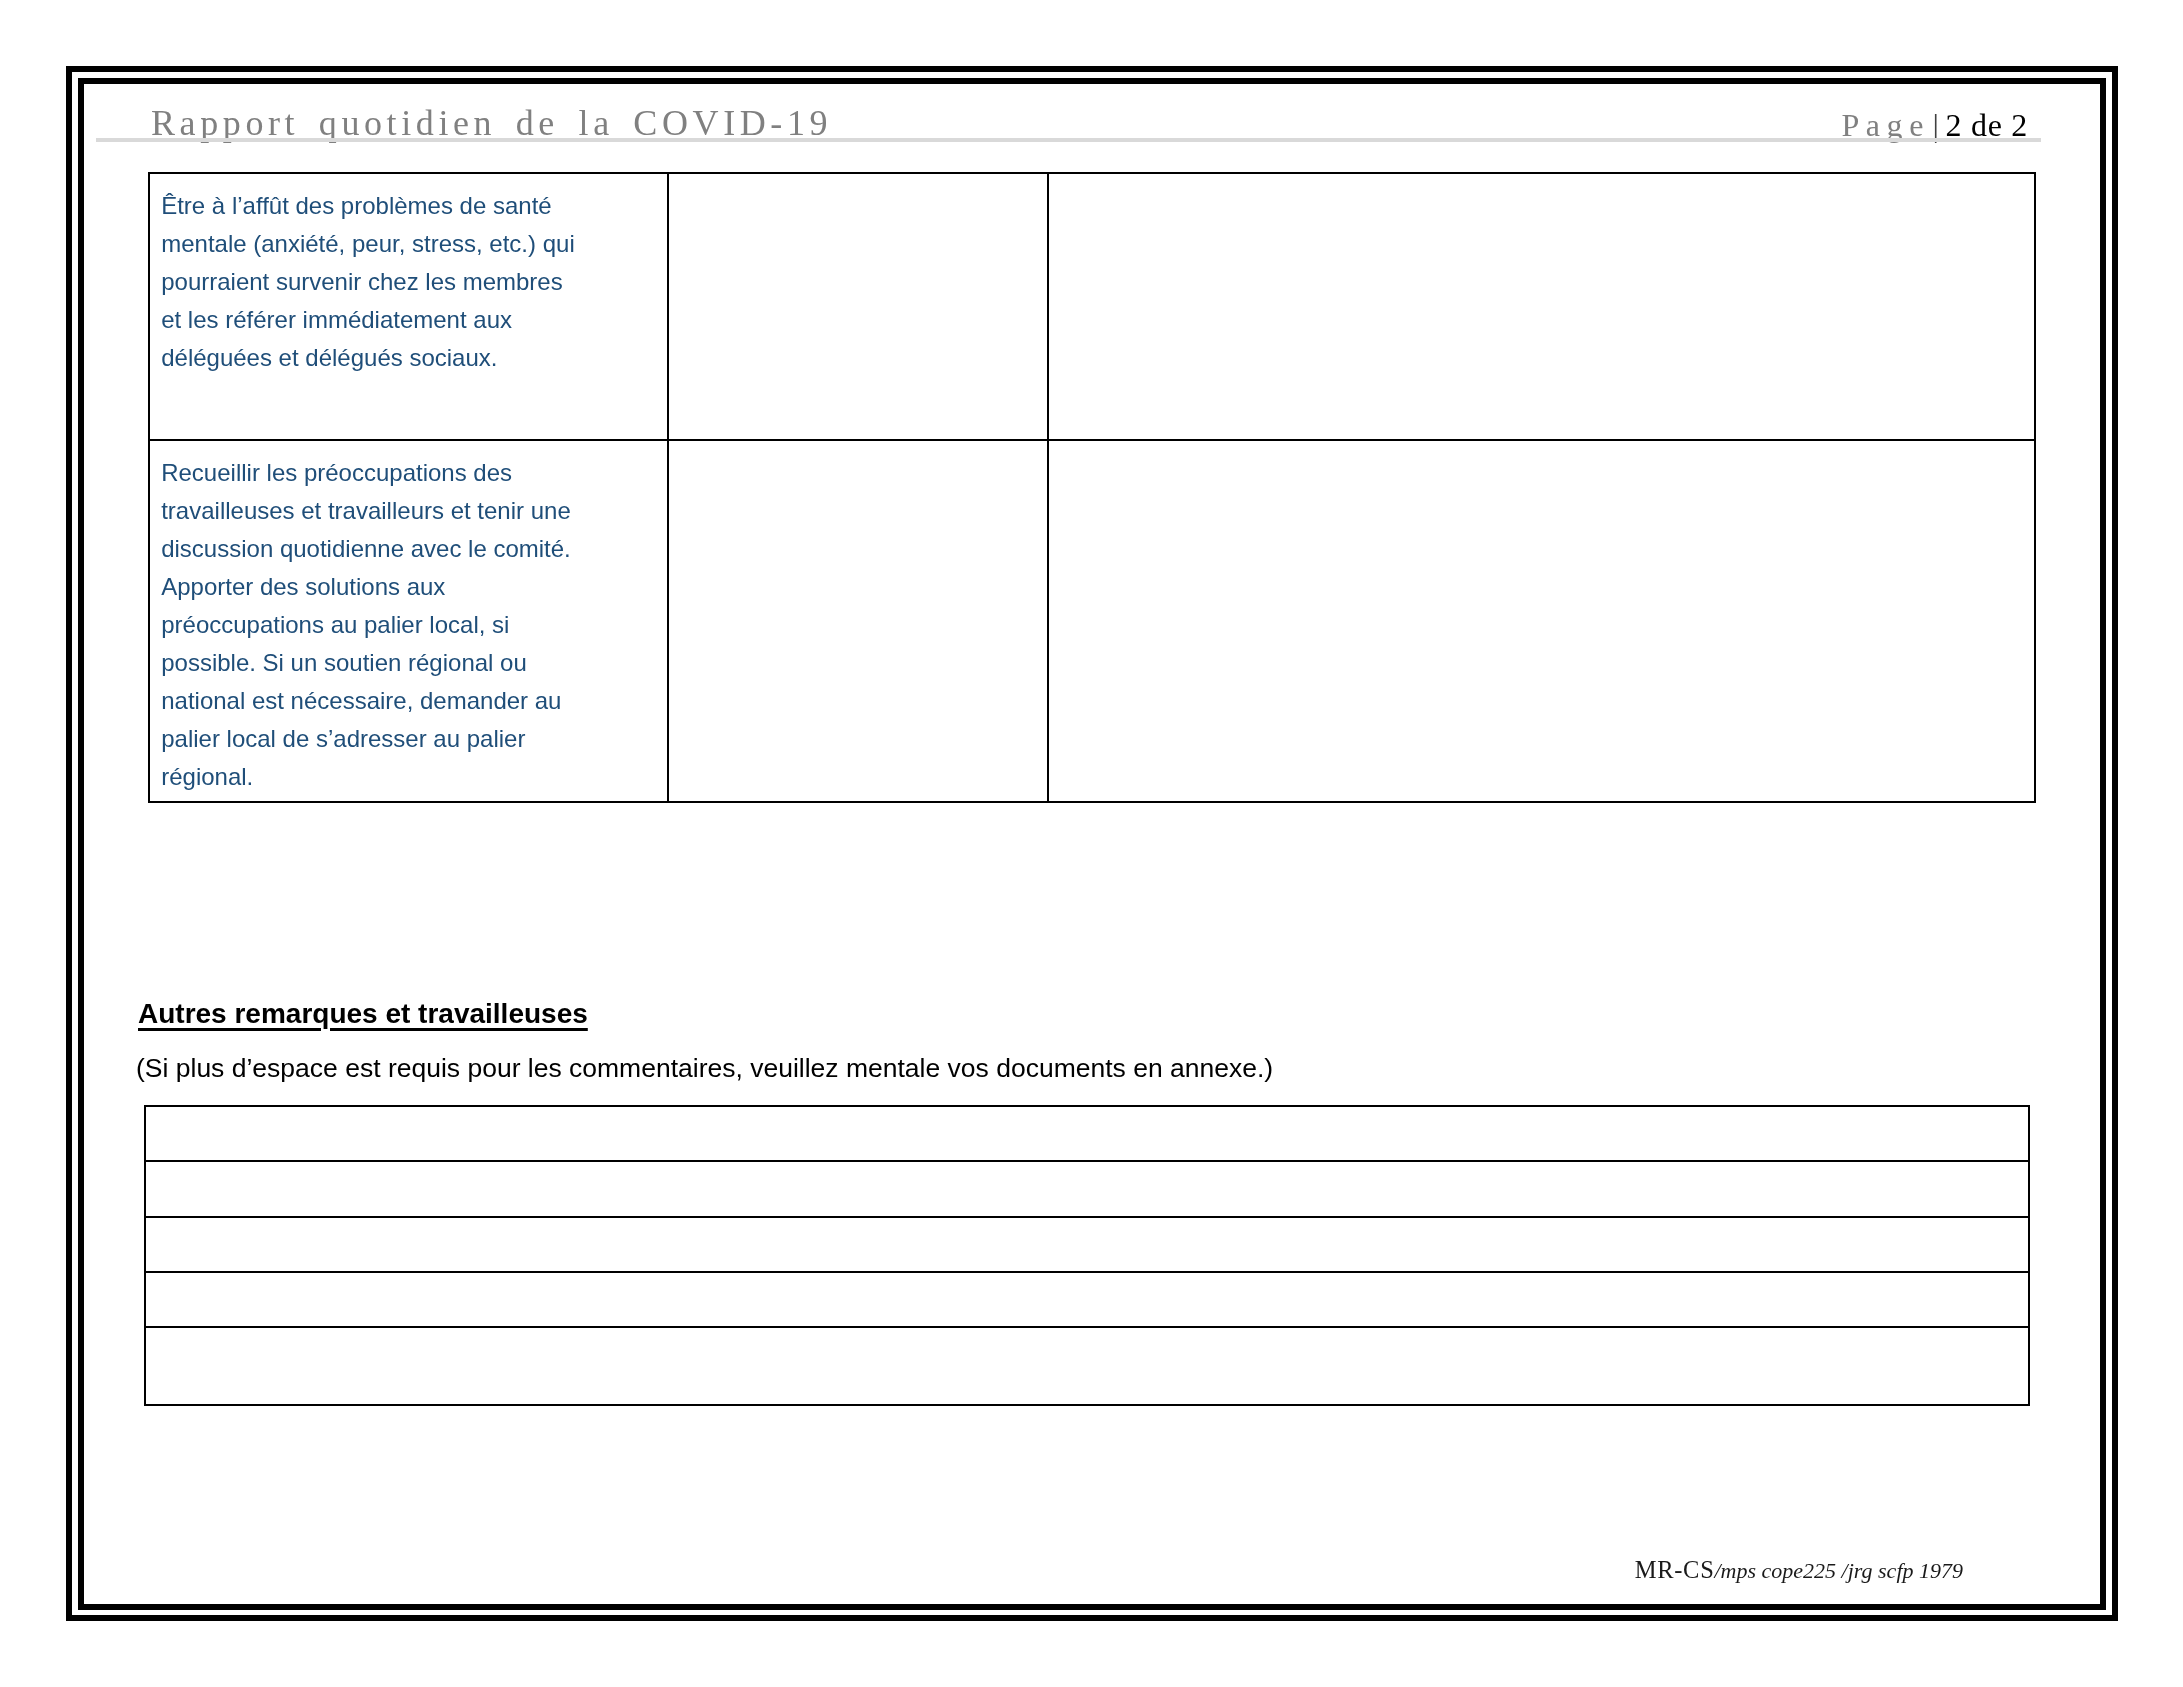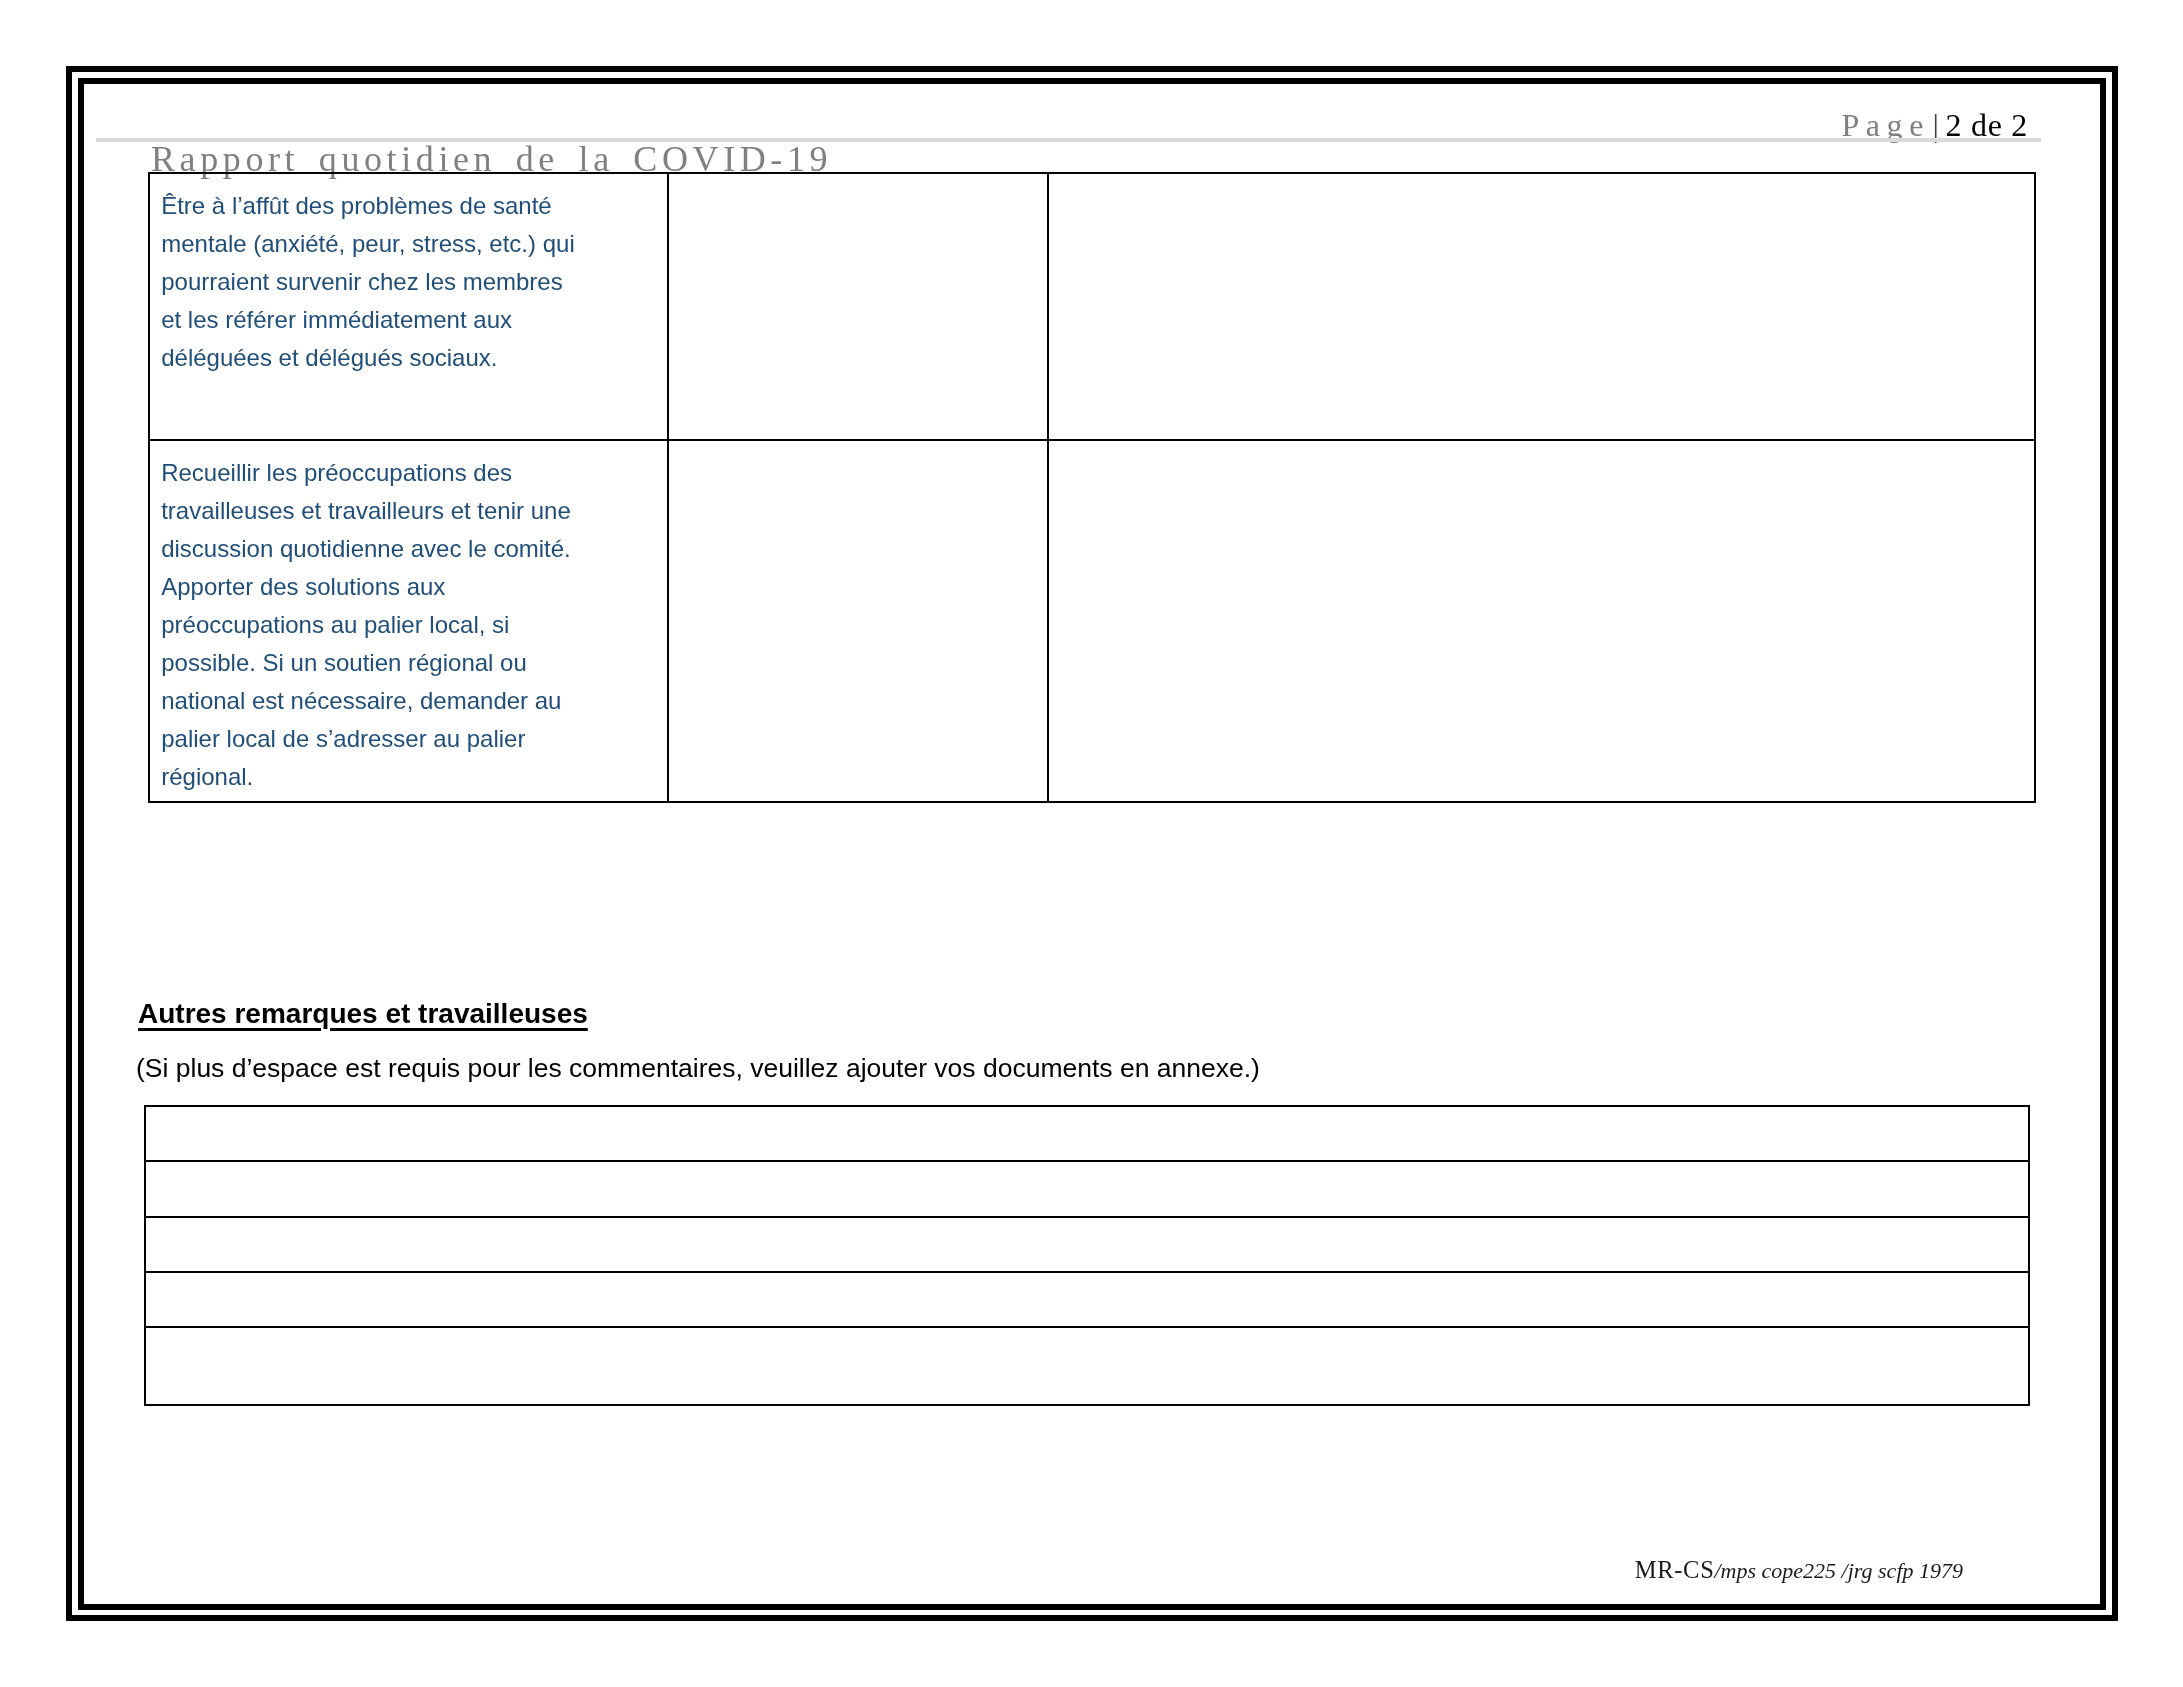--- a/index.html
+++ b/index.html
@@ -34,21 +34,20 @@
   .page-title {
     position: absolute;
     left: 151px; top: 105px;
     font-family: "Liberation Serif", serif;
     font-size: 36px;
     line-height: 36px;
     color: #808080;
     letter-spacing: 4.6px;
     word-spacing: 6px;
     white-space: nowrap;
-    margin-top: 36px;
   }
   .page-indicator {
     position: absolute;
     right: 155px; top: 110px;
     font-family: "Liberation Serif", serif;
     font-size: 32px;
     line-height: 30px;
     white-space: nowrap;
   }
   .page-indicator .page-word {
@@ -174,21 +173,21 @@
 national est nécessaire, demander au
 palier local de s’adresser au palier
 régional.</td>
       <td></td>
       <td></td>
     </tr>
   </tbody>
 </table>
 
 <div class="remarks-heading">Autres remarques et travailleuses</div>
-<div class="remarks-note">(Si plus d’espace est requis pour les commentaires, veuillez ajouter vos documents en annexe.)</div>
+<div class="remarks-note">(Si plus d’espace est requis pour les commentaires, veuillez mentale vos documents en annexe.)</div>
 
 <table class="comments-table">
   <tbody>
     <tr style="height:55px;">
       <td></td>
     </tr>
     <tr style="height:56px;">
       <td></td>
     </tr>
     <tr style="height:55px;">

